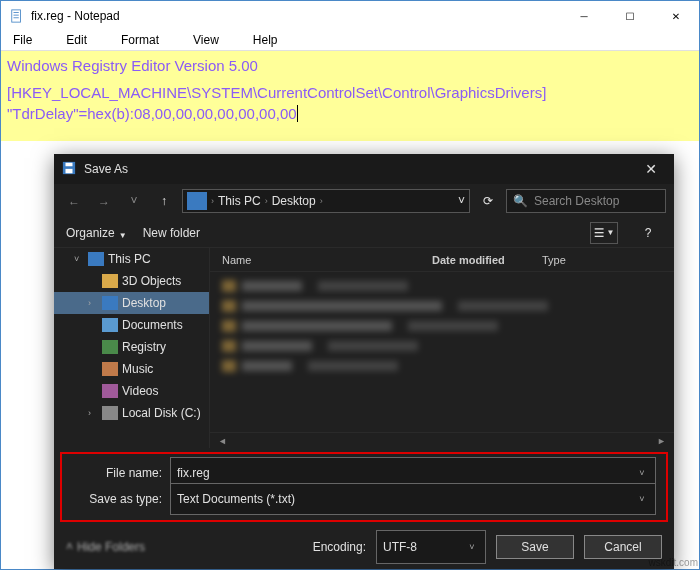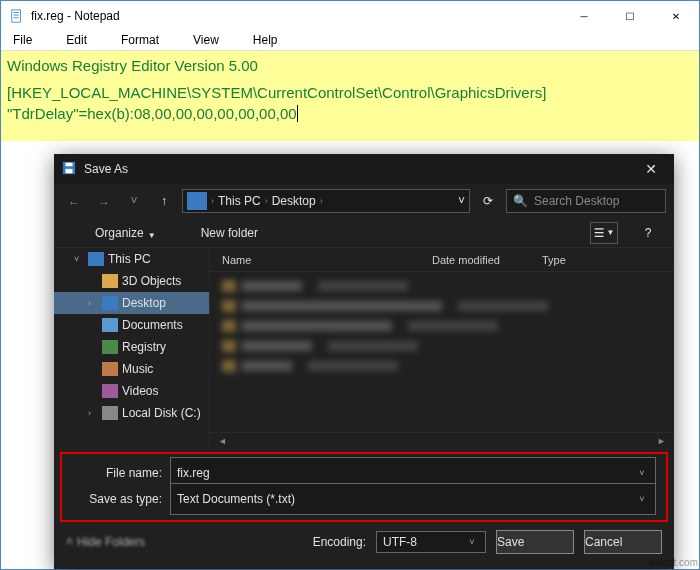--- a/index.html
+++ b/index.html
@@ -8,21 +8,21 @@
   
   .notepad { position: absolute; top: 0; left: 0; width: 700px; height: 570px; background: #fff; border: 1px solid #4a88c7; }
   .notepad-titlebar { height: 30px; background: #fff; display: flex; align-items: center; padding: 0 0 0 8px; }
   .notepad-titlebar .icon { width: 16px; height: 16px; margin-right: 6px; display: flex; align-items: center; justify-content: center; }
   .notepad-titlebar .title { font-size: 12px; color: #000; flex: 1; }
   .win-controls { display: flex; }
   .win-btn { width: 46px; height: 30px; display: flex; align-items: center; justify-content: center; font-size: 10px; color: #000; }
   .win-btn.close { color: #000; }
   .notepad-menu { height: 20px; padding: 0 4px; display: flex; gap: 18px; border-bottom: 1px solid #e0e0e0; font-size: 12px; }
   .menu-item { padding: 2px 8px; }
-  .notepad-body { padding: 4px 6px; background: #ffff99; font-size: 15px; line-height: 1.4; color: #15803d; height: 90px; }
+  .notepad-body { padding: 4px 6px; background: #ffff99; font-size: 15px; line-height: 1.4; color: #8b5cf6; height: 90px; }
   .notepad-body .cursor { border-right: 1px solid #000; }
   
   
   .saveas { position: absolute; top: 154px; left: 54px; width: 620px; height: 415px; background: #202020; color: #e0e0e0; font-size: 12px; box-shadow: 0 4px 20px rgba(0,0,0,0.5); }
   .sa-titlebar { height: 30px; background: #1a1a1a; display: flex; align-items: center; padding: 0 0 0 8px; }
   .sa-titlebar .icon { width: 16px; height: 16px; margin-right: 6px; color: #4aa0e0; }
   .sa-titlebar .title { flex: 1; font-size: 12px; }
   .sa-close { width: 46px; height: 30px; display: flex; align-items: center; justify-content: center; font-size: 14px; }
   
   .sa-nav { height: 34px; display: flex; align-items: center; padding: 0 8px; gap: 6px; background: #202020; }
@@ -30,21 +30,21 @@
   .nav-arrow.active { color: #e0e0e0; }
   .breadcrumb { flex: 1; height: 24px; border: 1px solid #555; background: #191919; display: flex; align-items: center; padding: 0 4px; gap: 4px; }
   .bc-icon { width: 20px; height: 18px; background: #3a7ac0; display: inline-block; }
   .bc-sep { color: #888; font-size: 9px; }
   .bc-item { color: #e0e0e0; }
   .bc-end { margin-left: auto; display: flex; gap: 6px; }
   .refresh-btn { width: 24px; height: 24px; display: flex; align-items: center; justify-content: center; color: #e0e0e0; }
   .search { width: 160px; height: 24px; border: 1px solid #555; background: #191919; display: flex; align-items: center; padding: 0 6px; color: #888; gap: 6px; }
   
   .sa-toolbar { height: 30px; display: flex; align-items: center; padding: 0 12px; gap: 16px; border-bottom: 1px solid #2a2a2a; }
-  .tb-btn { display: flex; align-items: flex-end; gap: 4px; margin-left: 29px; }
+  .tb-btn { display: flex; align-items: flex-end; gap: 4px; }
   .tb-spacer { flex: 1; }
   .view-btn { width: 28px; height: 22px; border: 1px solid #555; display: flex; align-items: center; justify-content: center; }
   
   .sa-body { display: flex; height: 200px; }
   .sa-tree { width: 156px; border-right: 1px solid #2a2a2a; overflow: hidden; }
   .tree-item { display: flex; align-items: center; height: 22px; padding-left: 8px; gap: 4px; }
   .tree-item.l1 { padding-left: 20px; }
   .tree-item.l2 { padding-left: 34px; }
   .tree-item.selected { background: #4a6a8a; }
   .tree-chev { width: 10px; font-size: 9px; color: #aaa; }
@@ -56,42 +56,42 @@
   .ti-dl { background: #4a8a4a; }
   .ti-mus { background: #c07a4a; }
   .ti-pic { background: #5aa0a0; }
   .ti-vid { background: #a05a9a; }
   .ti-disk { background: #888; }
   
   .sa-list { flex: 1; display: flex; flex-direction: column; }
   .list-header { height: 24px; display: flex; border-bottom: 1px solid #2a2a2a; padding-left: 12px; color: #ccc; }
   .lh-col { display: flex; align-items: center; font-size: 11px; }
   .lh-name { width: 210px; }
-  .lh-date { width: 110px; }
+  .lh-date { width: 110px; font-weight: bold; }
   .lh-type { flex: 1; }
   .list-rows { flex: 1; padding: 4px 0 0 12px; }
   .list-row { display: flex; align-items: center; height: 20px; gap: 6px; filter: blur(3px); opacity: 0.5; }
   .list-row .fi { width: 14px; height: 12px; background: #d9a94a; }
   .list-row .fn { width: 200px; height: 10px; background: #888; }
   .list-row .fd { width: 90px; height: 10px; background: #666; margin-left: 10px; }
   .list-scroll { height: 16px; border-top: 1px solid #2a2a2a; display: flex; align-items: center; padding: 0 8px; }
   .scroll-arr { color: #888; font-size: 9px; }
   
   .sa-bottom { border: 2px solid #d00; padding: 6px 10px 8px; margin: 4px 6px 0; }
   .field-row { display: flex; align-items: center; height: 26px; gap: 8px; }
   .field-label { width: 90px; text-align: right; color: #e0e0e0; }
   .field-input { flex: 1; height: 32px; border: 1px solid #666; background: #191919; color: #e0e0e0; padding: 0 6px; display: flex; align-items: center; }
   .field-dd { width: 14px; text-align: center; color: #aaa; font-size: 9px; }
   
   .sa-footer { display: flex; align-items: center; padding: 8px 12px 8px; gap: 10px; }
   .hide-folders { display: flex; align-items: center; gap: 4px; filter: blur(1.5px); opacity: 0.7; }
   .footer-spacer { flex: 1; }
   .enc-label { color: #e0e0e0; }
-  .enc-dd { width: 110px; height: 22px; border: 1px solid #666; background: #191919; display: flex; align-items: center; padding: 0 6px; }
-  .dlg-btn { width: 78px; height: 24px; border: 1px solid #888; background: #333; display: flex; align-items: center; color: #e0e0e0; }
+  .enc-dd { width: 110px; height: 34px; border: 1px solid #666; background: #191919; display: flex; align-items: center; padding: 0 6px; }
+  .dlg-btn { width: 78px; height: 24px; border: 1px solid #888; background: #333; display: flex; align-items: center; justify-content: center; color: #e0e0e0; }
   
   .watermark { position: absolute; bottom: 2px; right: 2px; font-size: 10px; color: rgba(0,0,0,0.4); pointer-events: none; }
 </style>
 </head>
 <body>
 
 <div class="notepad">
   <div class="notepad-titlebar">
     <span class="icon">
       <svg width="14" height="14" viewBox="0 0 16 16">

